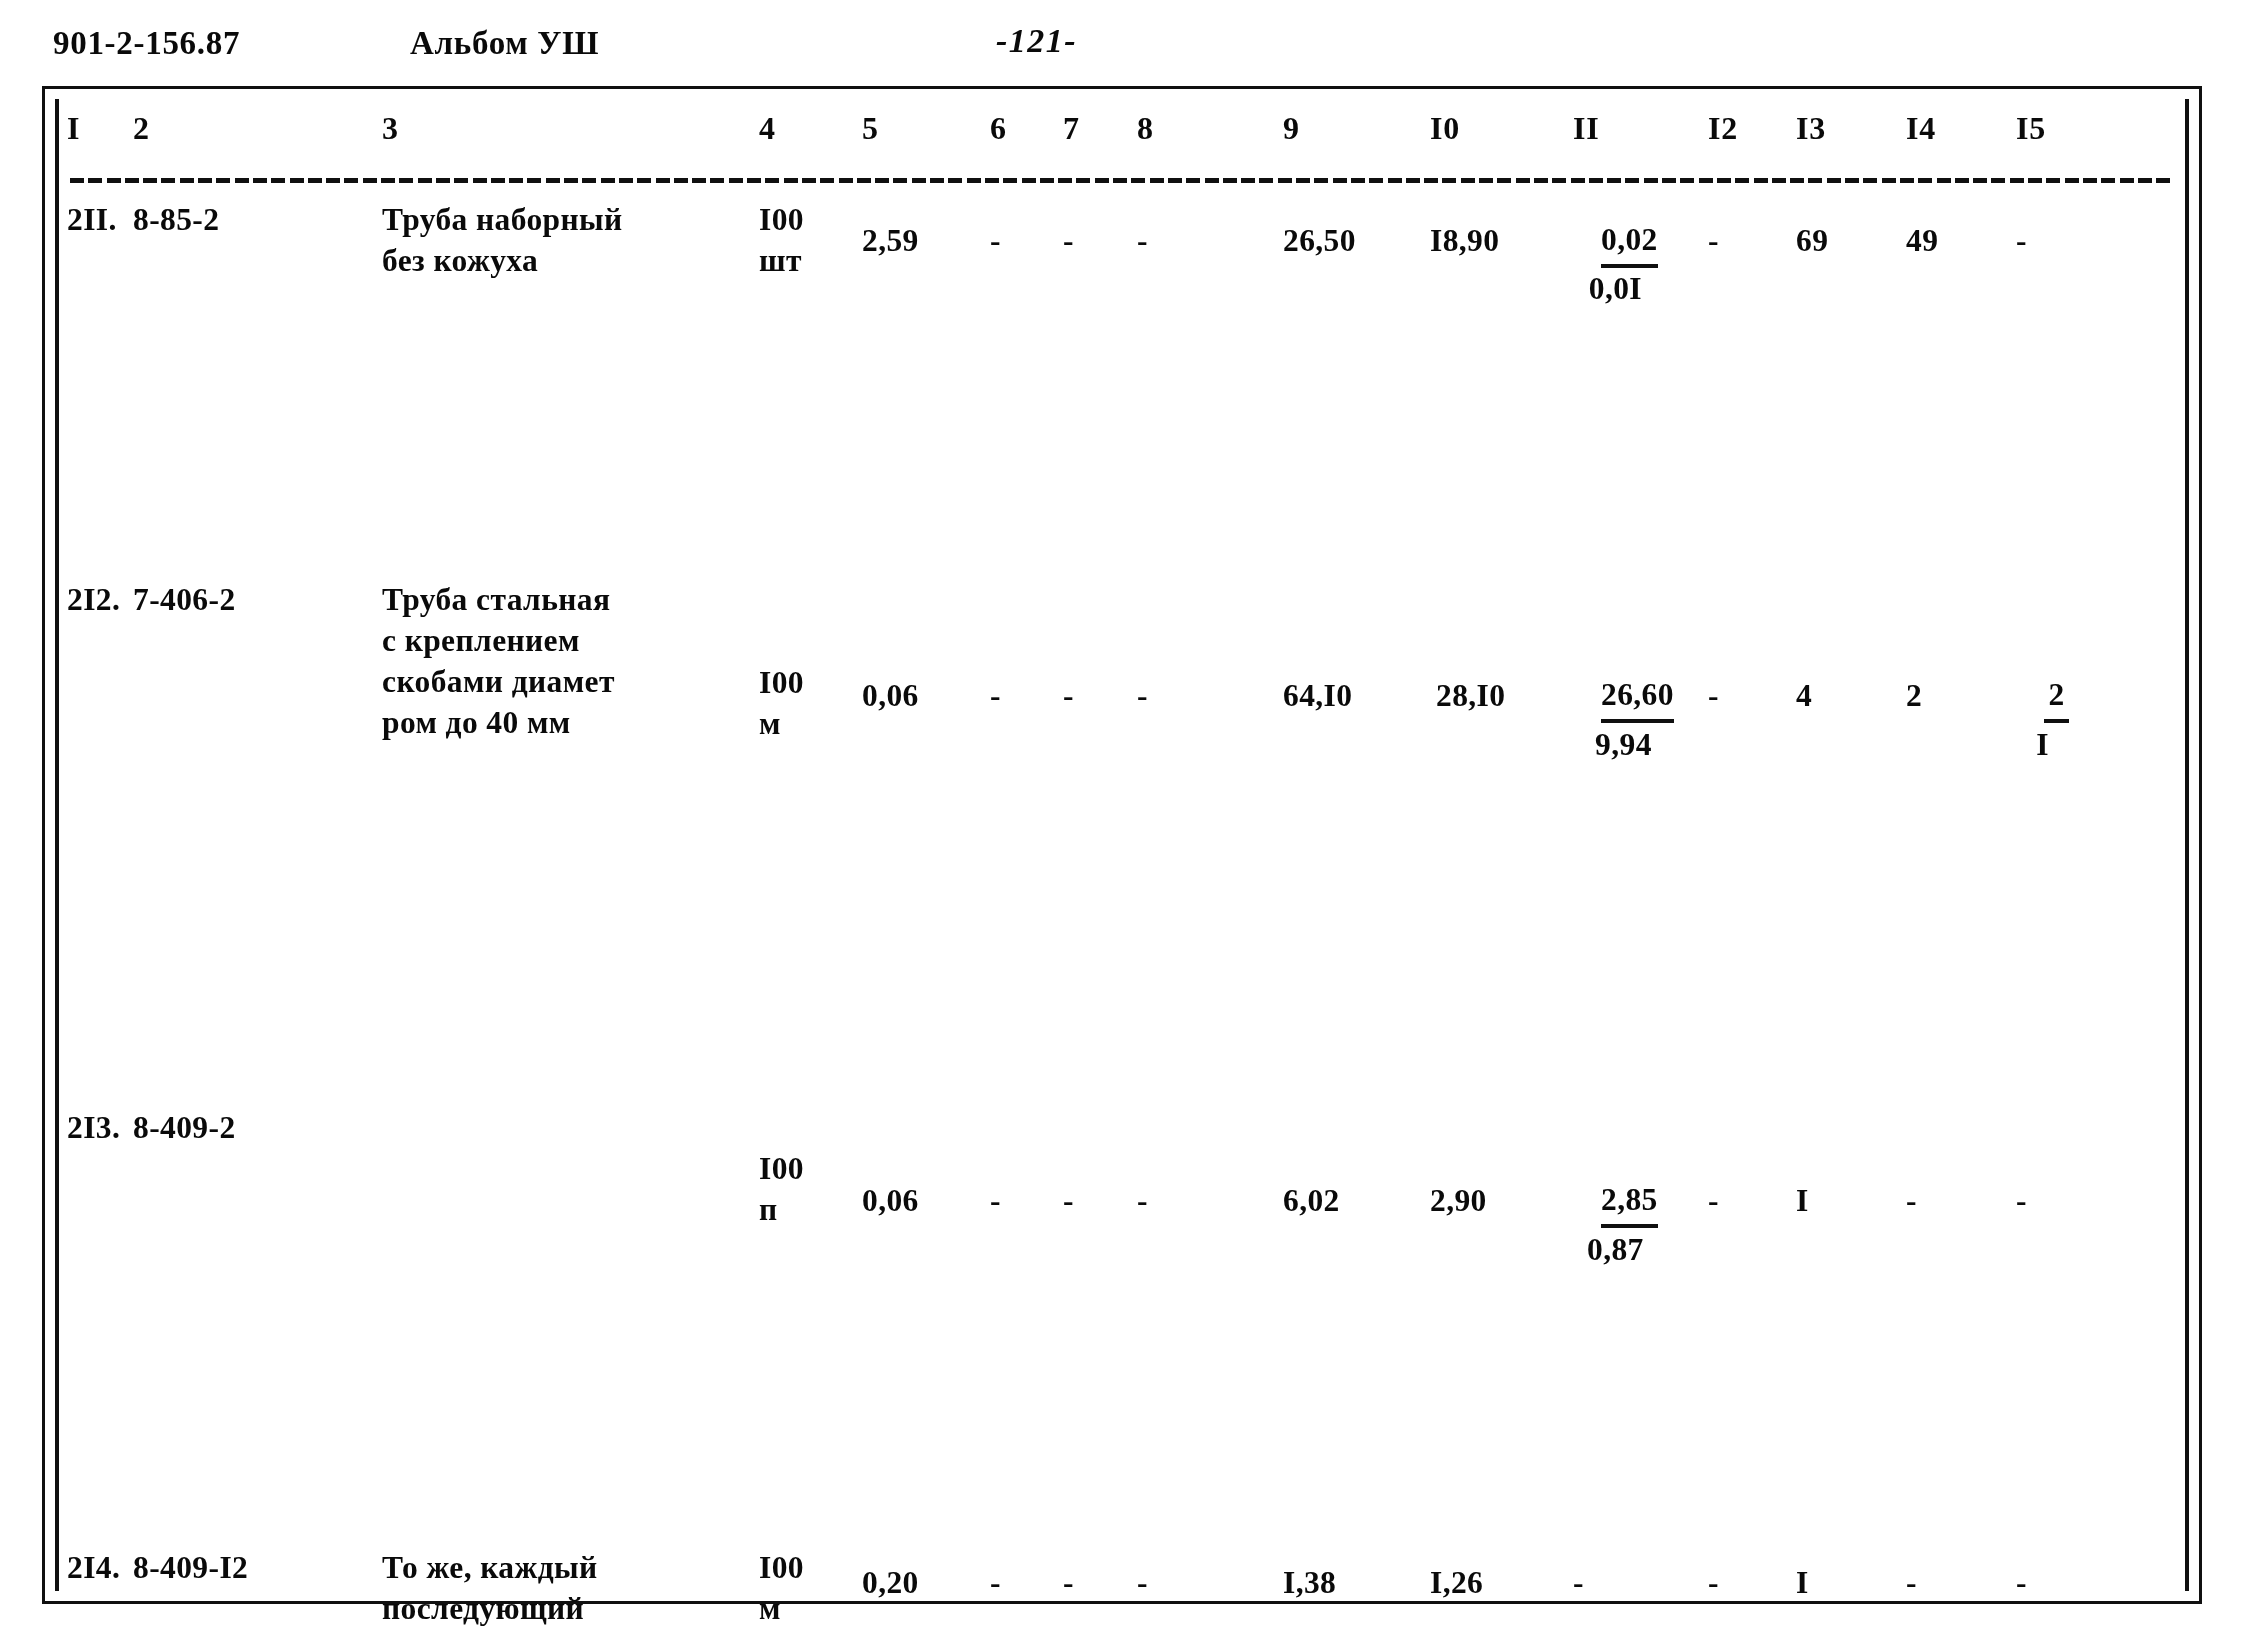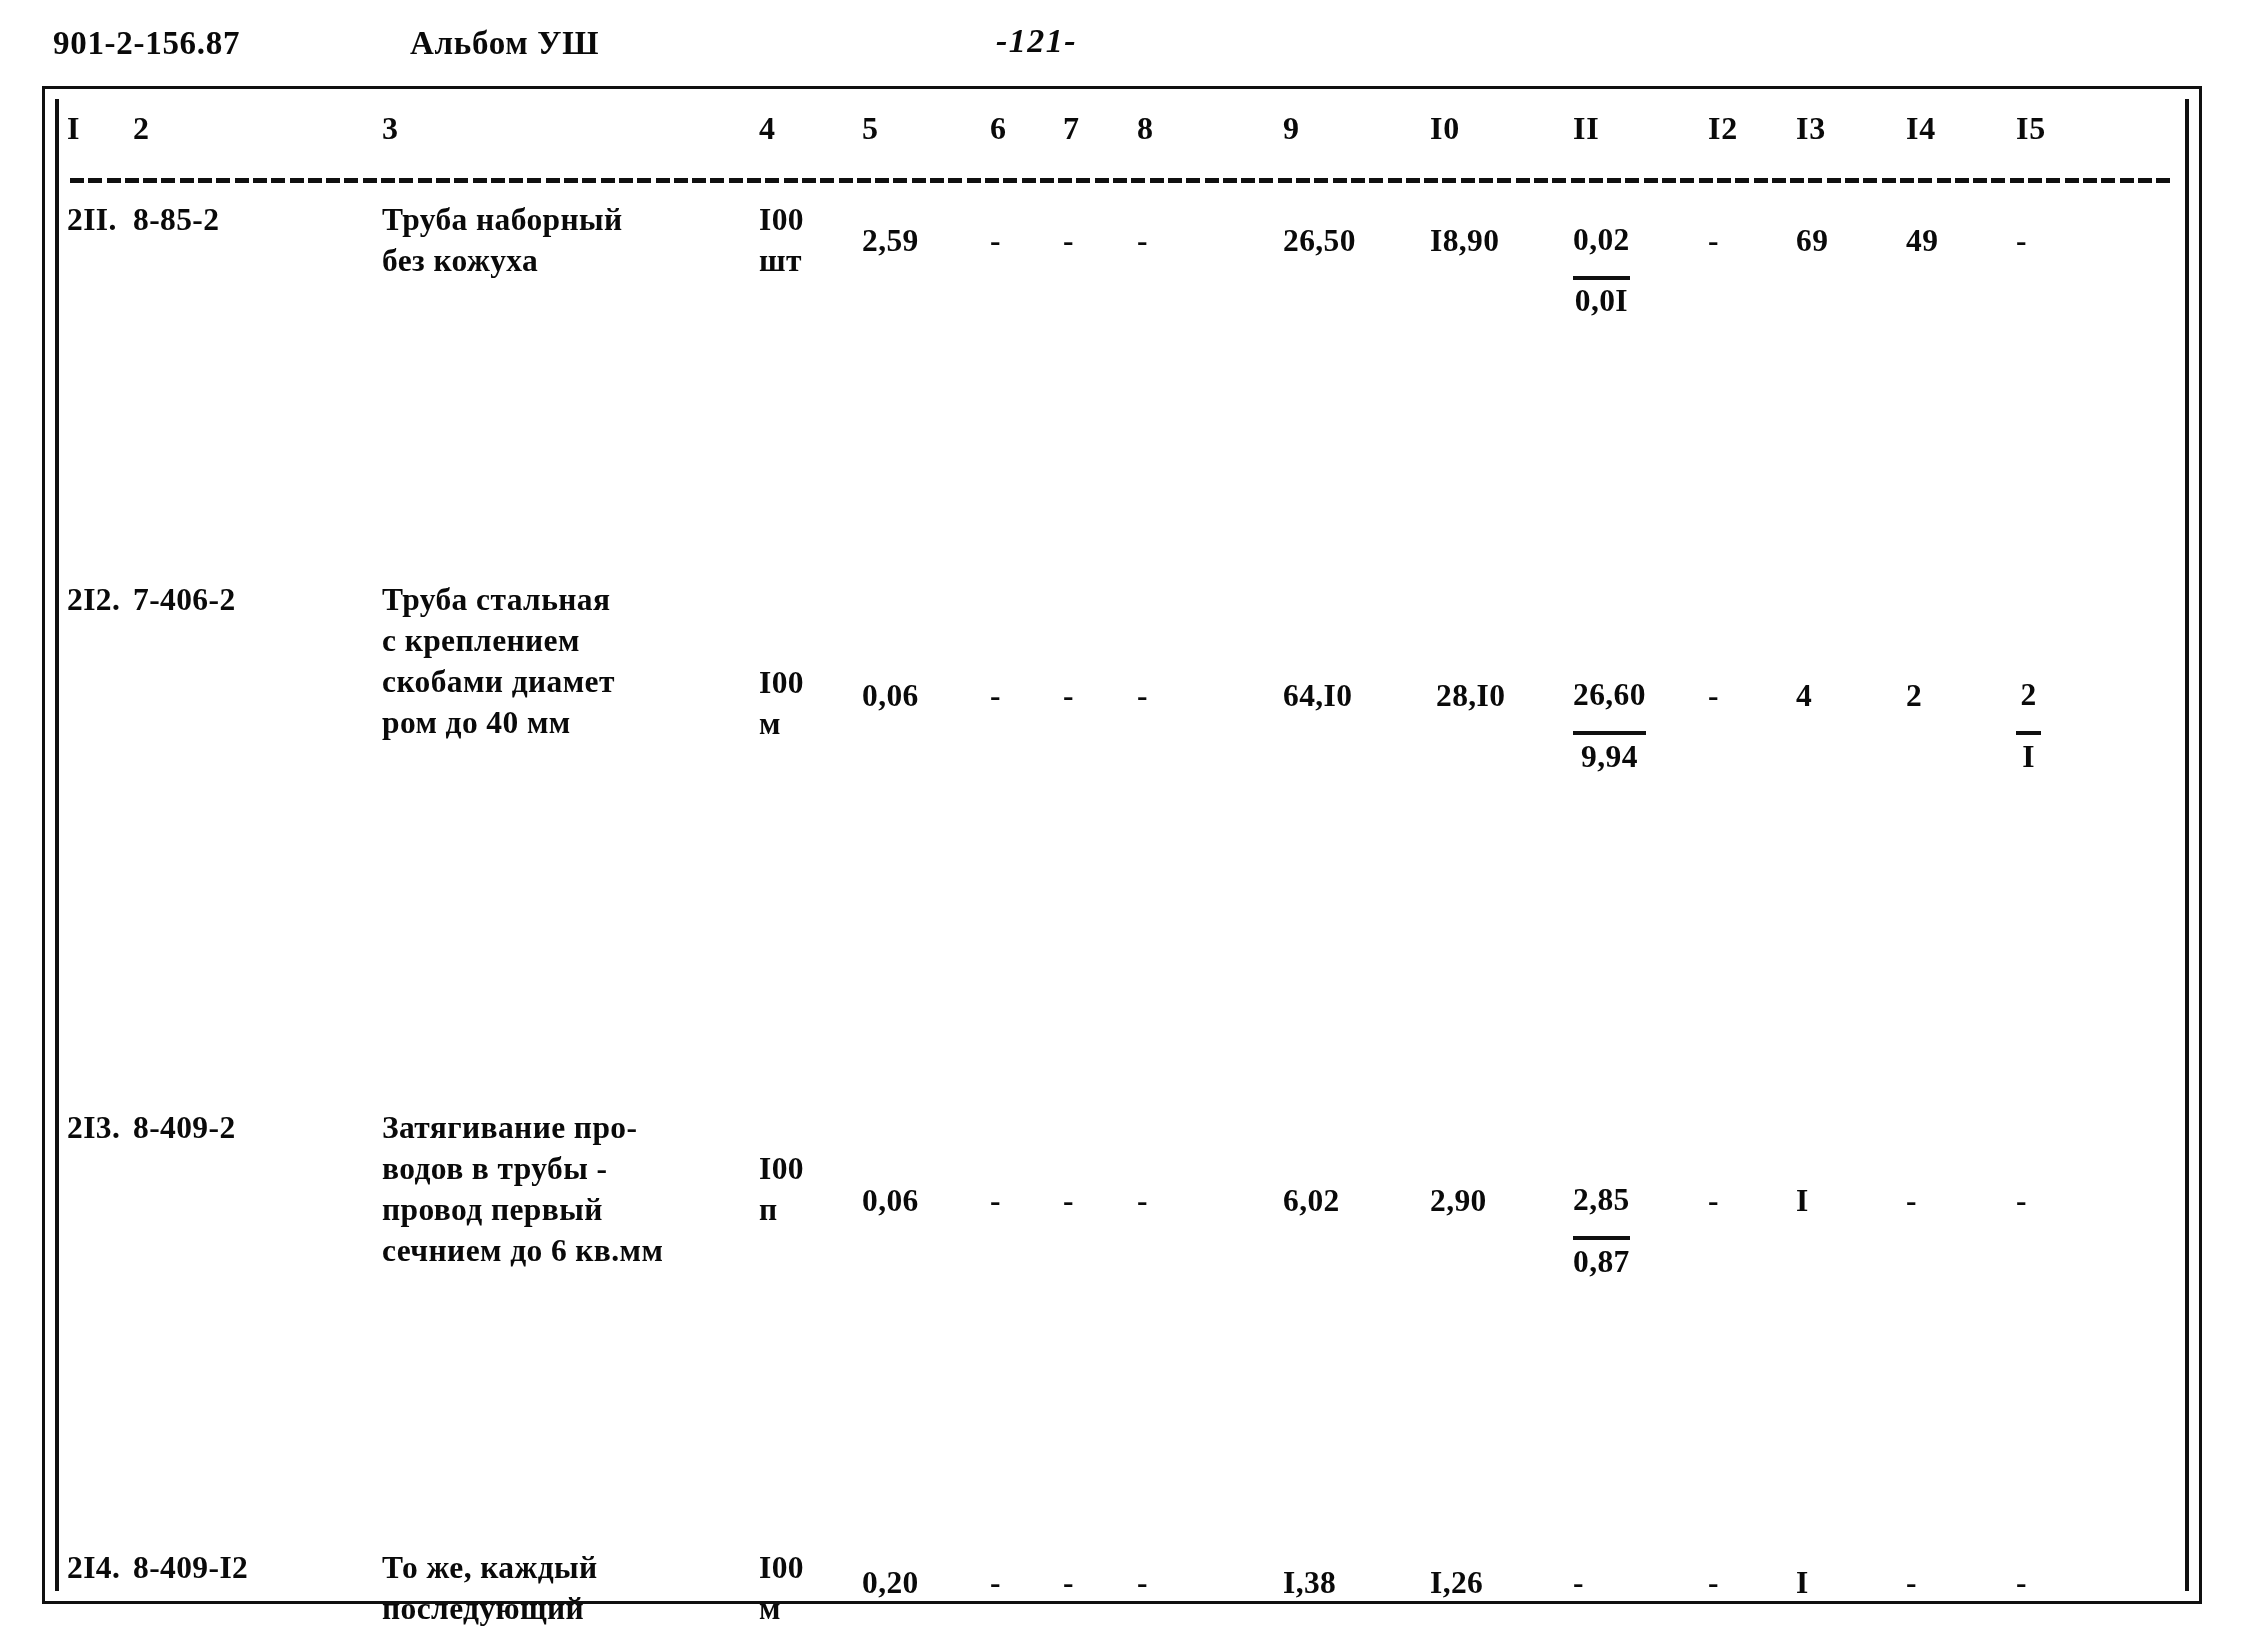--- a/index.html
+++ b/index.html
@@ -133,21 +133,22 @@
     display: inline-block;
     text-align: center;
     line-height: 40px;
     font-size: 31.5px;
     font-weight: bold;
     letter-spacing: 0.4px;
   }
   .frac .top {
     display: block;
     border-bottom: 4.4px solid #101010;
-    padding-bottom: 16px;
+    padding-bottom: 4px;
+    margin-left: 28px;
   }
   .frac .bot {
     display: block;
     padding-top: 1.5px;
   }
   .frac.slim .top { padding-left: 4.4px; padding-right: 4.4px; }
 
   .dash { font-weight: bold; }
 </style>
 </head>
@@ -228,24 +229,20 @@
         <div class="cell num" style="left: 1751px; top: 286px;">4</div>
         <div class="cell num" style="left: 1861px; top: 286px;">2</div>
         <div class="frac slim" style="left: 1971px; top: 286px;">
           <span class="top">2</span>
           <span class="bot">I</span>
         </div>
       </div>
       <div class="row" style="height: 220px;">
         <div class="cell " style="left: 22px; top: 454px;">2I3.</div>
         <div class="cell " style="left: 88px; top: 454px;">8-409-2</div>
-        <div class="cell desc" style="left: 337px; top: 454px;">Затягивание про-
-водов в трубы -
-провод первый
-сечнием до 6 кв.мм</div>
         <div class="cell unit" style="left: 714px; top: 495px;">I00
 п</div>
         <div class="cell num" style="left: 817px; top: 527px;">0,06</div>
         <div class="cell num dash" style="left: 945px; top: 527px;">-</div>
         <div class="cell num dash" style="left: 1018px; top: 527px;">-</div>
         <div class="cell num dash" style="left: 1092px; top: 527px;">-</div>
         <div class="cell num" style="left: 1238px; top: 527px;">6,02</div>
         <div class="cell num" style="left: 1385px; top: 527px;">2,90</div>
         <div class="frac" style="left: 1528px; top: 527px; font-family: Liberation Serif, serif;">
           <span class="top">2,85</span>

